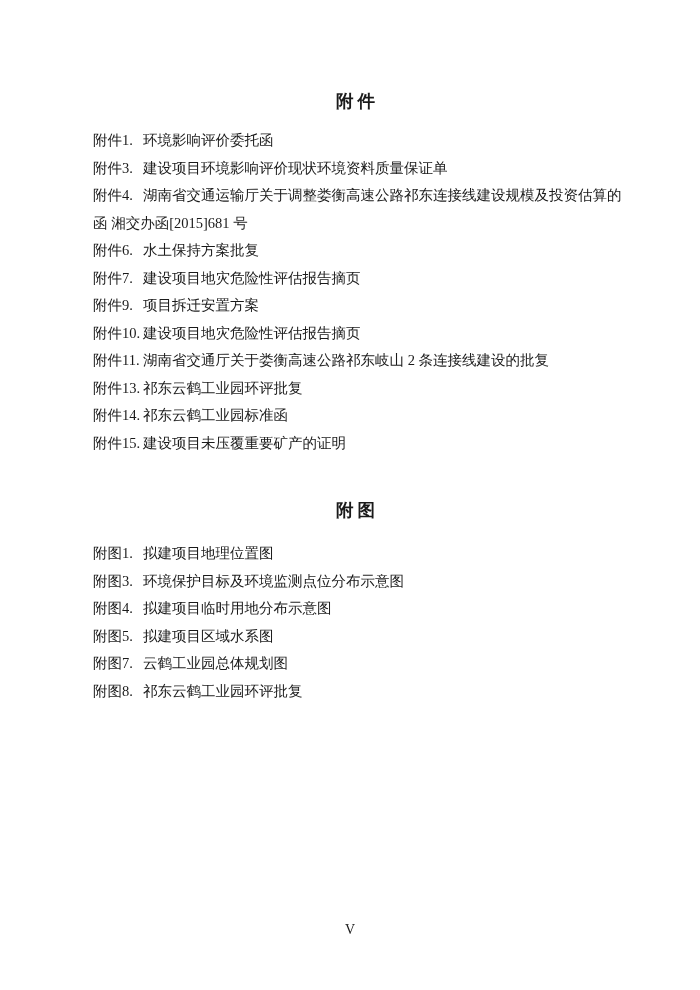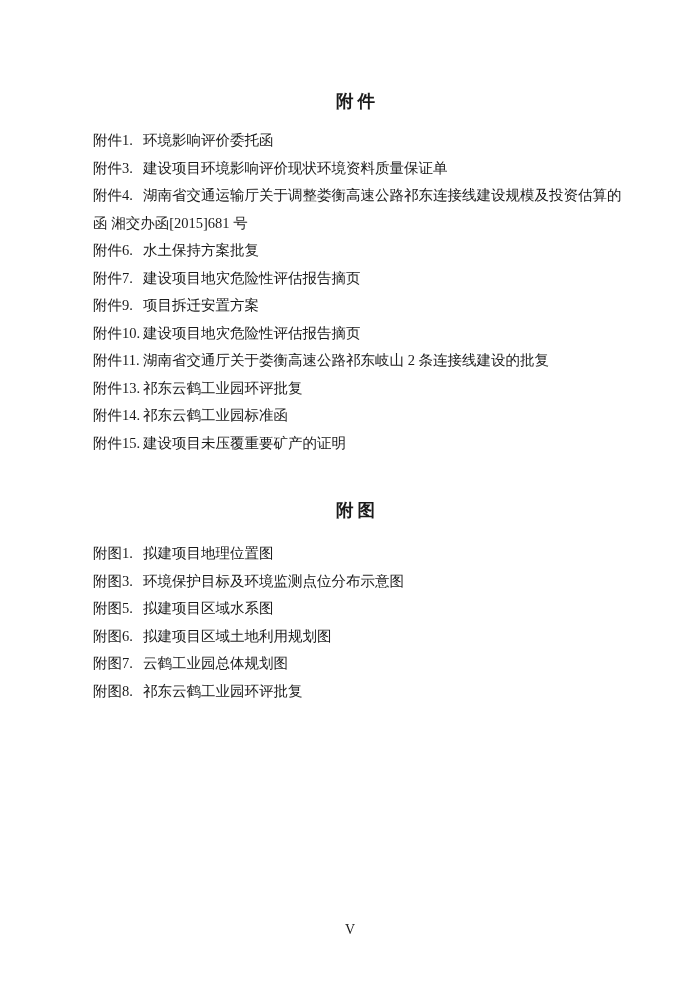--- a/index.html
+++ b/index.html
@@ -110,24 +110,24 @@
     <h1 class="section-title figures-title">附图</h1>
 
     <div class="list figures-list">
       <div class="item">
         <div class="line"><span class="label">附图1.</span><span class="text">拟建项目地理位置图</span></div>
       </div>
       <div class="item">
         <div class="line"><span class="label">附图3.</span><span class="text">环境保护目标及环境监测点位分布示意图</span></div>
       </div>
       <div class="item">
-        <div class="line"><span class="label">附图5.</span><span class="text">拟建项目区域水系图</span></div>
+        <div class="line"><span class="label">附图4.</span><span class="text">拟建项目临时用地分布示意图</span></div>
       </div>
       <div class="item">
-        <div class="line"><span class="label">附图6.</span><span class="text">拟建项目区域土地利用规划图</span></div>
+        <div class="line"><span class="label">附图5.</span><span class="text">拟建项目区域水系图</span></div>
       </div>
       <div class="item">
         <div class="line"><span class="label">附图7.</span><span class="text">云鹤工业园总体规划图</span></div>
       </div>
       <div class="item">
         <div class="line"><span class="label">附图8.</span><span class="text">祁东云鹤工业园环评批复</span></div>
       </div>
     </div>
 
   </div>

